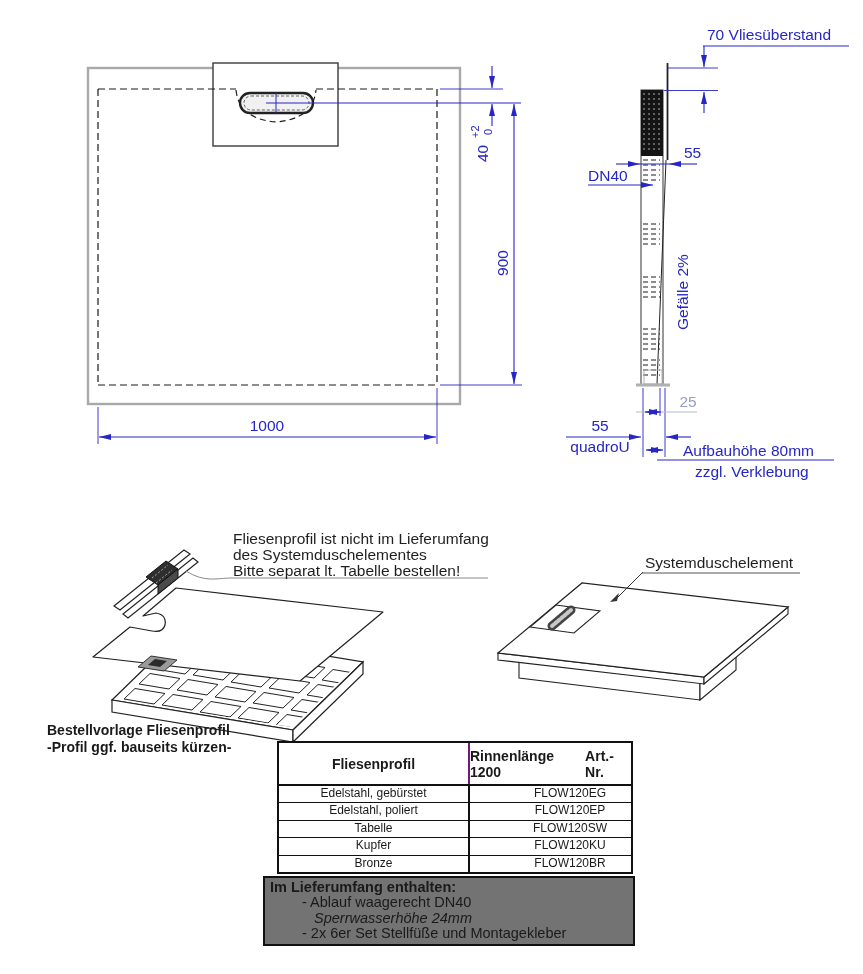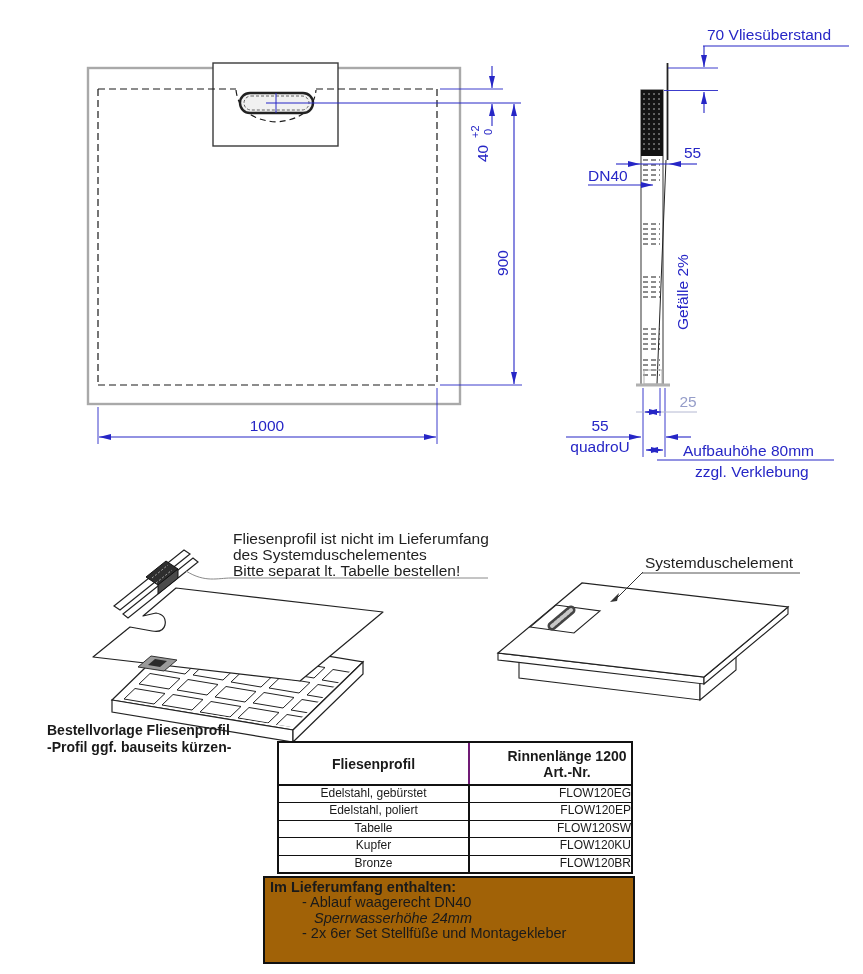--- a/index.html
+++ b/index.html
@@ -10,29 +10,29 @@
   .dim{fill:#2626c6;font-size:15.5px;font-family:"Liberation Sans",sans-serif;}
   .dimsmall{fill:#2626c6;font-size:11px;font-family:"Liberation Sans",sans-serif;}
   .dimmuted{fill:#959dc9;font-size:15.5px;font-family:"Liberation Sans",sans-serif;}
   .anno{fill:#1f1f1f;font-size:15.5px;font-family:"Liberation Sans",sans-serif;}
   
   .otitle{position:absolute;left:47px;top:722px;font-size:14px;font-weight:bold;line-height:17px;white-space:nowrap;}
   .otable{position:absolute;left:277px;top:741px;width:352px;border:2px solid #111;background:#fff;}
   .thead{display:flex;border-bottom:2px solid #111;height:41px;}
   .thead .c1{width:189px;border-right:2px solid #701a75;display:flex;align-items:center;justify-content:center;
              font-weight:bold;font-size:14px;}
-  .thead .c2{flex:1;display:flex;flex-direction:column;align-items:center;justify-content:center;
-             font-weight:bold;font-size:14px;line-height:16px;margin-left:33px;}
+  .thead .c2{flex:1;display:flex;align-items:center;justify-content:center;
+             font-weight:bold;font-size:14px;line-height:16px;}
   .trow{display:flex;height:16.4px;border-bottom:1.7px solid #111;font-size:12px;line-height:15.5px;overflow:hidden;}
   .trow:last-child{border-bottom:none;}
   .trow .c1{width:189px;border-right:2px solid #111;text-align:center;}
-  .trow .c2{flex:1;text-align:right;padding-left:39px;}
+  .trow .c2{flex:1;text-align:center;padding-left:39px;}
   
-  .scope{position:absolute;left:263px;top:876px;width:372px;border:2px solid #111;background:#a16207;
-         font-size:14.5px;line-height:15.4px;padding:2px 2px 20px 5px;box-sizing:border-box;}
+  .scope{position:absolute;left:263px;top:876px;width:372px;border:2px solid #111;background:#737373;
+         font-size:14.5px;line-height:15.4px;padding:2px 2px 2px 5px;box-sizing:border-box;}
   .scope .t{font-weight:bold;}
   .scope .i1{padding-left:32px;white-space:nowrap;}
   .scope .i2{padding-left:44px;white-space:nowrap;font-style:italic;}
 </style>
 </head>
 <body>
 
 <div class="page">
 
 <svg width="863" height="974" viewBox="0 0 863 974">

